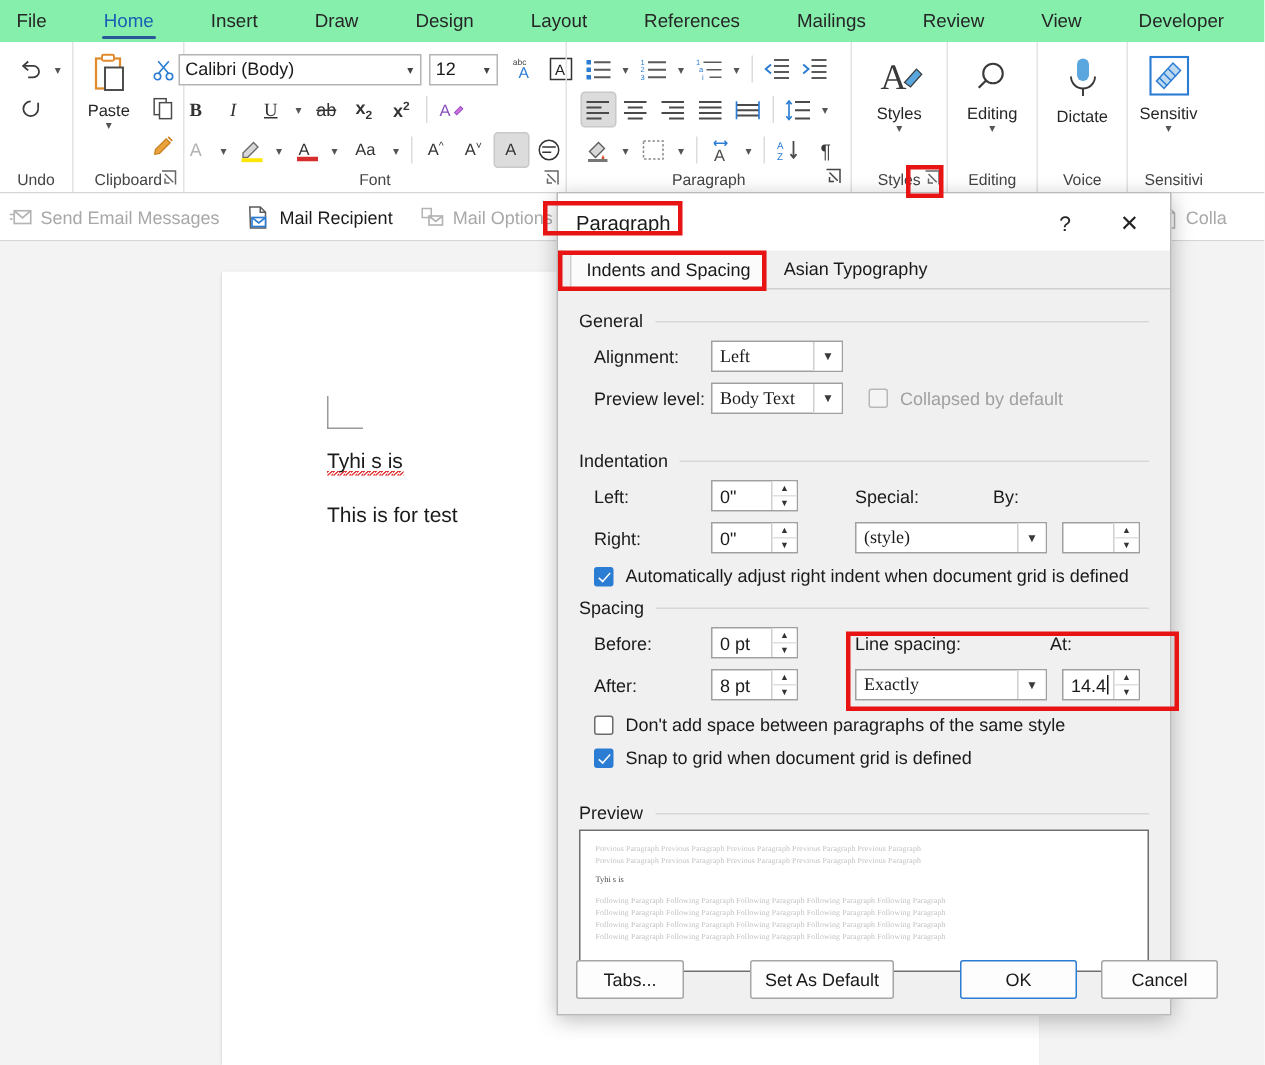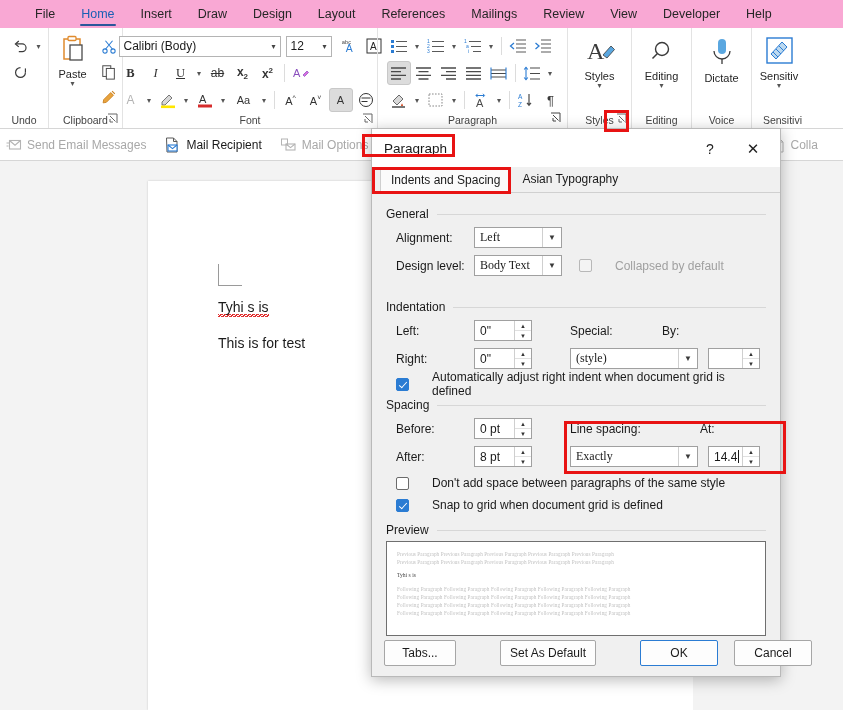--- a/index.html
+++ b/index.html
@@ -10,22 +10,22 @@
     font-family: "Liberation Sans", sans-serif;
     background: #ffffff;
     color: #1a1a1a;
     -webkit-font-smoothing: antialiased;
   }
   #root { position: relative; width: 843px; height: 710px; background:#fff; }
 
   
   .tabbar {
     position: absolute; top: 0; left: 0; width: 843px; height: 28px;
-    background: #f9a8d4; display: flex; align-items: center;
-    padding-left: 24px; gap: 4px;
+    background: #86efac; display: flex; align-items: center;
+    padding-left: 0; gap: 16px;
   }
   .tab {
     position: relative;
     font-size: 12.5px; color: #262626; padding: 4px 11px 5px 11px;
     white-space: nowrap; cursor: default;
   }
   .tab.active { color: #1a5fb4; font-weight: 400; }
   .tab.active::after {
     content: ""; position: absolute; left: 10px; right: 10px; bottom: 0px;
     height: 2px; background: #2b579a; border-radius: 1px;
@@ -204,21 +204,21 @@
     flex:1; display:flex; align-items:center; justify-content:center;
     font-size:6px; color:#333; line-height:1;
   }
   .spin .spinbtns span:first-child { border-bottom:1px solid #e0e0e0; }
 
   .caretbar {
     display:inline-block; width:1px; height:13px; background:#1a1a1a;
     margin-left:1px; vertical-align:-2px;
   }
 
-  .chk-row { display:flex; align-items:center; gap:23px; height:20px; }
+  .chk-row { display:flex; align-items:center; gap:8px; height:20px; }
   .chkbox {
     width:13px; height:13px; border:1px solid #6b6b6b; background:#fff;
     border-radius:2px; flex:none;
   }
   .chkbox.on {
     background:#2b7cd3; border-color:#2b7cd3; position:relative;
   }
   .chkbox.on::after {
     content:""; position:absolute; left:4px; top:1px; width:3px; height:7px;
     border:solid #fff; border-width:0 1.6px 1.6px 0; transform:rotate(42deg);
@@ -723,21 +723,21 @@
         </div>
         <div style="padding-left:10px;">
           <div class="frm-row">
             <span class="frm-lab" style="width:78px">Alignment:</span>
             <div class="combo" style="width:88px">
               <span>Left</span>
               <span class="arrow">▼</span>
             </div>
           </div>
           <div class="frm-row">
-            <span class="frm-lab" style="width:78px">Design level:</span>
+            <span class="frm-lab" style="width:78px">Preview level:</span>
             <div class="combo" style="width:88px">
               <span>Body Text</span>
               <span class="arrow">▼</span>
             </div>
             <div class="chk-row" style="margin-left:17px">
               <span class="chkbox dis"></span>
               <span class="chk-lab dis">Collapsed by default</span>
             </div>
           </div>
         </div>
@@ -833,21 +833,21 @@
             <span class="chkbox"></span>
             <span class="chk-lab">Don't add space between paragraphs of the same style</span>
           </div>
           <div class="chk-row" style="margin-top:2px">
             <span class="chkbox on"></span>
             <span class="chk-lab">Snap to grid when document grid is defined</span>
           </div>
         </div>
       </div>
 
-      <div class="sect" style="margin-top:8px">
+      <div class="sect" style="margin-top:20px">
         <div class="sect-head">
           <span class="lab">Preview</span>
           <span class="rule"></span>
         </div>
         <div class="preview-box">
           <div class="pv-line">Previous Paragraph Previous Paragraph Previous Paragraph Previous Paragraph Previous Paragraph</div>
           <div class="pv-line">Previous Paragraph Previous Paragraph Previous Paragraph Previous Paragraph Previous Paragraph</div>
           <div class="pv-cur">Tyhi s is</div>
           <div class="pv-line">Following Paragraph Following Paragraph Following Paragraph Following Paragraph Following Paragraph</div>
           <div class="pv-line">Following Paragraph Following Paragraph Following Paragraph Following Paragraph Following Paragraph</div>

